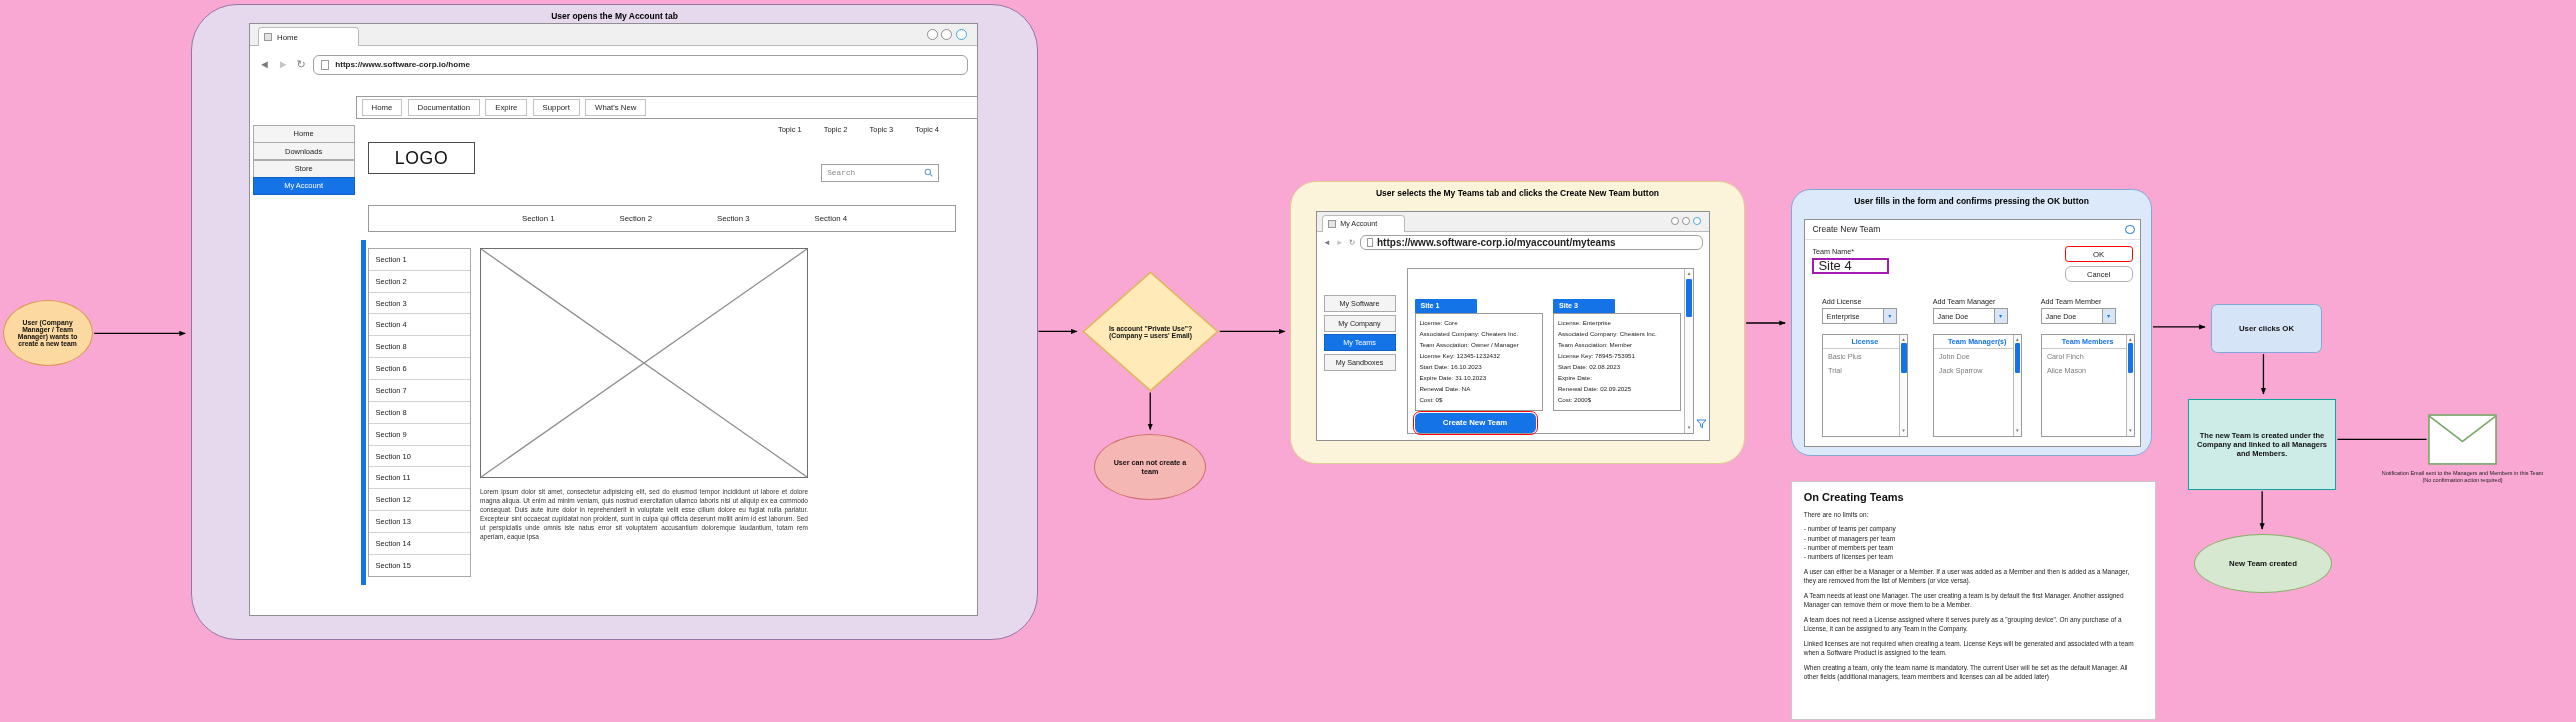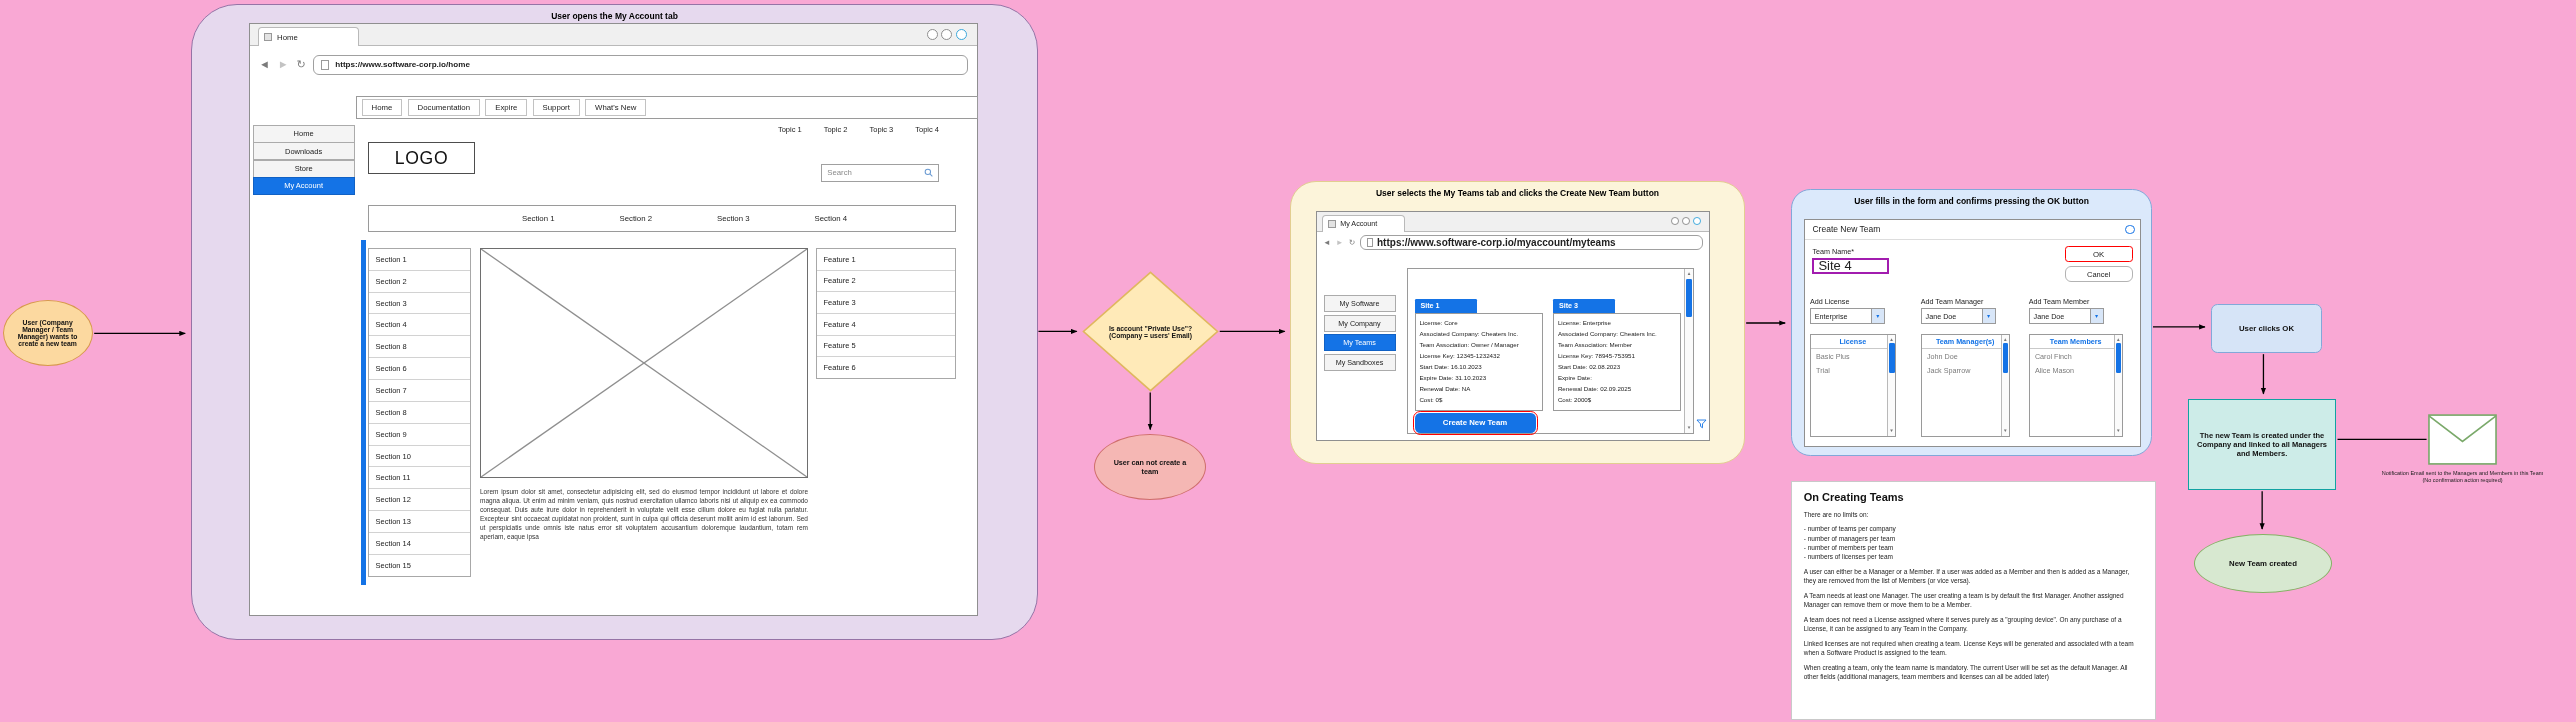--- a/index.html
+++ b/index.html
@@ -69,21 +69,21 @@
   #b1-menubar { position:absolute; left:106px; top:72px; width:622px; height:23.4px; border:0.7px solid #9a9a9a; display:flex; align-items:center; gap:5.2px; padding:0 4.6px; background:#fff; }
   .menu-item { border:0.7px solid #c2c2c2; background:#fff; padding:3.3px 9px; font-size:7.8px; color:#222; }
   #b1-topics { position:absolute; left:429px; top:101px; width:260px; display:flex; justify-content:flex-end; gap:22px; font-size:7.5px; color:#222; }
   #b1-sidebar { position:absolute; left:2.6px; top:101px; width:102px; }
   .side-item { border:0.7px solid #ababab; background:#f4f4f4; display:flex; align-items:center; justify-content:center; font-size:7.5px; color:#222; }
   #b1-sidebar .side-item { height:18px; margin-top:-0.7px; }
   #b1-sidebar .side-item:first-child { margin-top:0; }
   .side-item.active { background:#1473e6; border-color:#1161c4; color:#fff; }
   #b1-logo { position:absolute; left:118px; top:118px; width:107px; height:32.5px; border:1.3px solid #4d4d4d; display:flex; align-items:center; justify-content:center; font-size:17.6px; color:#111; letter-spacing:0.7px; background:#fff; }
   #b1-search { position:absolute; left:571px; top:140px; width:118px; height:18px; border:0.7px solid #a0a0a0; display:flex; align-items:center; justify-content:space-between; padding:0 5.2px; background:#fff; }
-  #b1-search input { border:none; outline:none; width:85px; font-size:7.8px; color:#222; font-family:Liberation Sans, sans-serif; }
+  #b1-search input { border:none; outline:none; width:85px; font-size:7.8px; color:#222; font-family:Liberation Mono, monospace; }
   #b1-search input::placeholder { color:#8a8a8a; }
   #b1-sectiontabs { position:absolute; left:118px; top:181px; width:588px; height:27px; border:0.7px solid #9a9a9a; display:flex; align-items:center; padding-left:153px; gap:65px; font-size:7.8px; color:#222; background:#fff; }
   #b1-bluestrip { position:absolute; left:111px; top:216px; width:4.6px; height:345px; background:#1473e6; }
   .wire-list { position:absolute; border:0.7px solid #a8a8a8; display:flex; flex-direction:column; background:#fff; }
   .wire-list .row { flex:1; display:flex; align-items:center; padding-left:6.5px; font-size:7.5px; color:#222; border-bottom:0.7px solid #d2d2d2; }
   .wire-list .row:last-child { border-bottom:none; }
   #b1-sections { left:118px; top:224px; width:103px; height:329px; }
   #b1-features { left:566px; top:224px; width:140px; height:131px; }
   #b1-image { position:absolute; left:230px; top:224px; width:328px; height:230px; border:1.3px solid #6e6e6e; background:#fff; }
   #b1-image line { stroke:#8f8f8f; stroke-width:2; }
@@ -110,21 +110,21 @@
   #b2-funnel { position:absolute; left:379px; top:207px; }
 
   
   #form { position:absolute; left:11.7px; top:29px; width:337px; height:228px; background:#fff; border:1px solid #8f8f8f; }
   #form-header { position:absolute; left:0; top:0; right:0; height:19.5px; border-bottom:0.7px solid #ddd; font-size:8.5px; color:#222; display:flex; align-items:center; padding-left:7.8px; }
   #form-circle { position:absolute; right:5.2px; top:4.6px; width:9.8px; height:9.8px; border:1.3px solid #1473e6; border-radius:50%; }
   #form-teamname-label { position:absolute; left:7.8px; top:27px; font-size:7.2px; color:#222; }
   #form-teamname { position:absolute; left:7.8px; top:38px; width:77px; height:15.6px; border:2px solid #a21caf; font-size:13px; color:#222; padding-left:3.9px; background:#fff; font-family:inherit; outline:none; }
   #form-ok { position:absolute; left:260px; top:26px; width:68px; height:16.3px; border:1.3px solid #ff0000; border-radius:3.3px; background:#fff; font-size:7.8px; color:#222; font-family:inherit; }
   #form-cancel { position:absolute; left:260px; top:46px; width:68px; height:16.3px; border:0.7px solid #b3b3b3; border-radius:6px; background:#fff; font-size:7.5px; color:#222; font-family:inherit; }
-  .form-col { position:absolute; top:0; height:100%; }
+  .form-col { position:absolute; top:0; height:100%;margin-left:12px; }
   #col-0 { left:5.2px; width:86px; }
   #col-1 { left:116px; width:89px; }
   #col-2 { left:224px; width:94px; }
   .add-label { position:absolute; left:0; top:77px; font-size:7.2px; color:#222; }
   .dropdown { position:absolute; left:0; top:88px; width:75px; height:16.3px; border:0.7px solid #9a9a9a; display:flex; background:#fff; }
   .dropdown .val { flex:1; display:flex; align-items:center; padding-left:3.9px; font-size:7.2px; color:#222; }
   .dropdown .dd-btn { width:13px; border-left:0.7px solid #9a9a9a; background:#d8e6f8; color:#1473e6; font-size:5.2px; display:flex; align-items:center; justify-content:center; }
   .listbox { position:absolute; left:0; top:114px; right:0; bottom:9px; border:0.7px solid #9a9a9a; background:#fff; }
   .listbox .lb-head { height:14.3px; border-bottom:0.7px solid #c9c9c9; color:#1473e6; font-weight:bold; font-size:7.2px; display:flex; align-items:center; justify-content:center; }
   .listbox .lb-items { position:absolute; left:0; top:14.3px; right:7.8px; bottom:0; overflow:hidden; }
@@ -240,28 +240,20 @@
           <div class="row">Section 13</div>
           <div class="row">Section 14</div>
           <div class="row">Section 15</div>
         </div>
       <div id="b1-image">
         <svg width="100%" height="100%" viewBox="0 0 501 350" preserveAspectRatio="none">
           <line x1="0" y1="0" x2="501" y2="350"></line>
           <line x1="501" y1="0" x2="0" y2="350"></line>
         </svg>
       </div>
-      <div id="b1-features" class="wire-list">
-          <div class="row">Feature 1</div>
-          <div class="row">Feature 2</div>
-          <div class="row">Feature 3</div>
-          <div class="row">Feature 4</div>
-          <div class="row">Feature 5</div>
-          <div class="row">Feature 6</div>
-        </div>
       <div id="b1-lorem">Lorem ipsum dolor sit amet, consectetur adipisicing elit, sed do eiusmod tempor incididunt ut labore et dolore magna aliqua. Ut enim ad minim veniam, quis nostrud exercitation ullamco laboris nisi ut aliquip ex ea commodo consequat. Duis aute irure dolor in reprehenderit in voluptate velit esse cillum dolore eu fugiat nulla pariatur. Excepteur sint occaecat cupidatat non proident, sunt in culpa qui officia deserunt mollit anim id est laborum. Sed ut perspiciatis unde omnis iste natus error sit voluptatem accusantium doloremque laudantium, totam rem aperiam, eaque ipsa</div>
     </div>
   </section>
 
   <div id="decision-node">
     <svg width="137" height="121" viewBox="0 0 210 186">
       <polygon points="105,2 208,93 105,184 2,93"></polygon>
     </svg>
     <div id="decision-label">Is account "Private Use"? (Company = users' Email)</div>
   </div>

